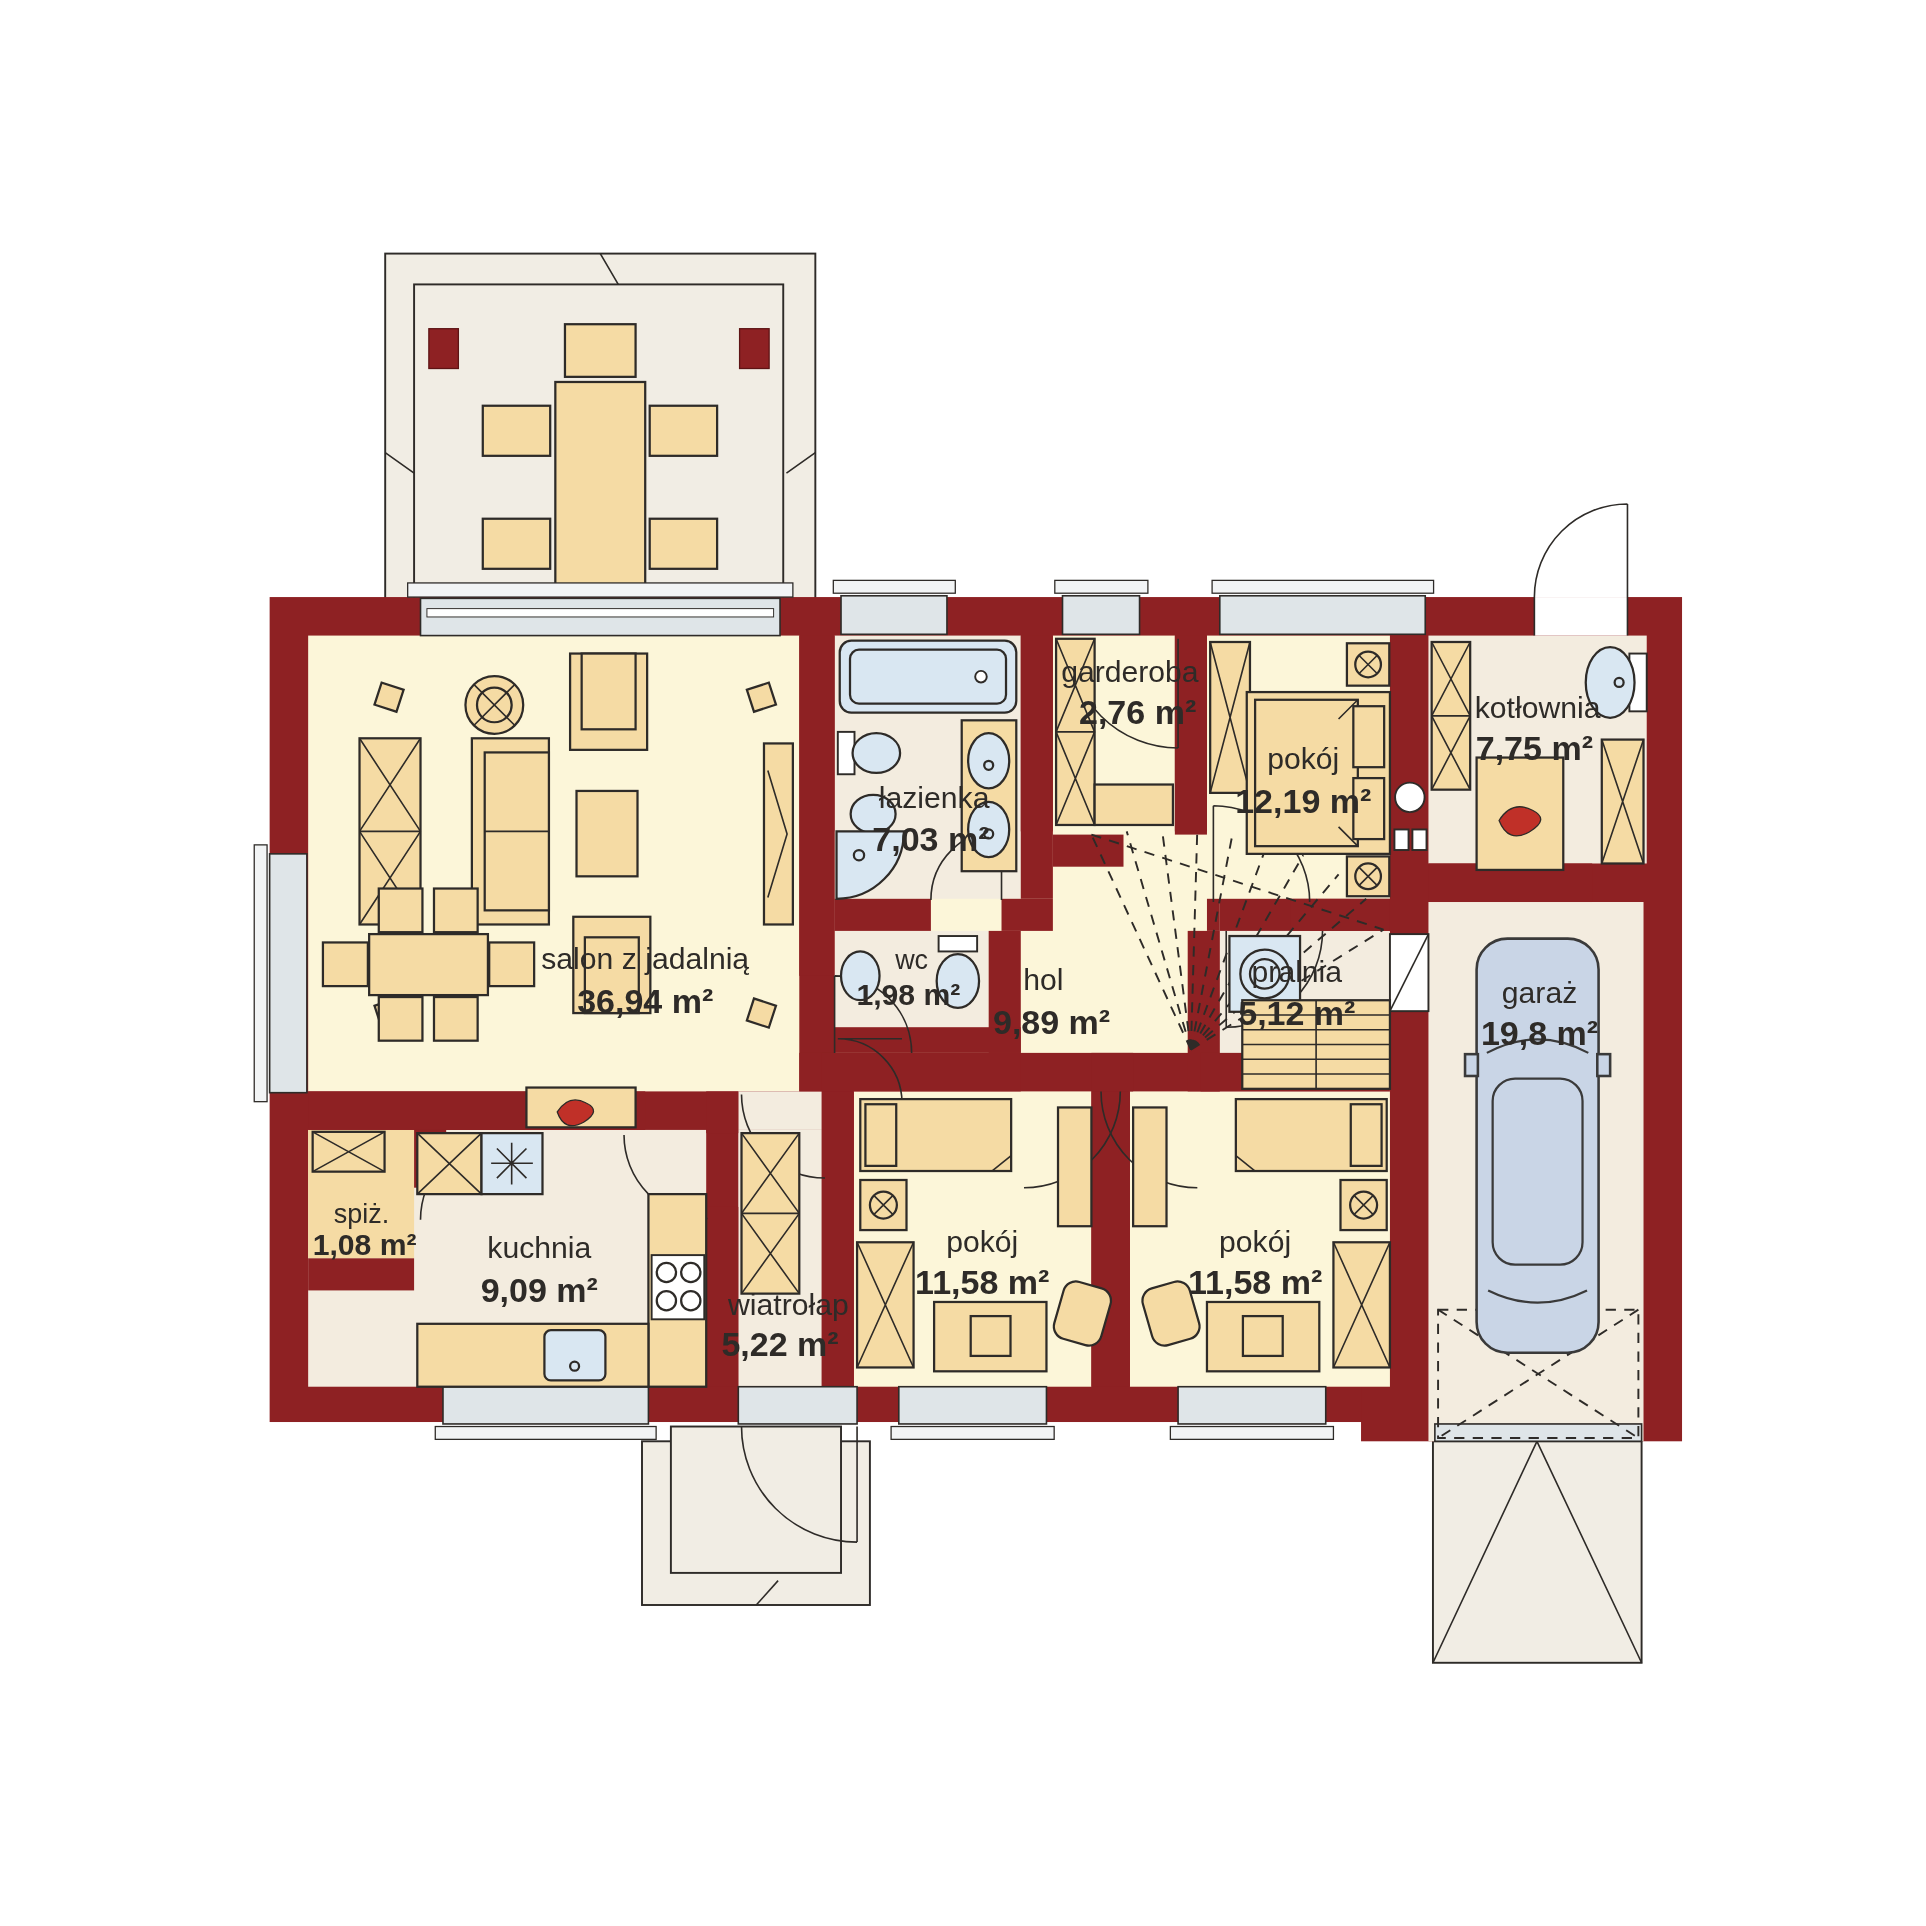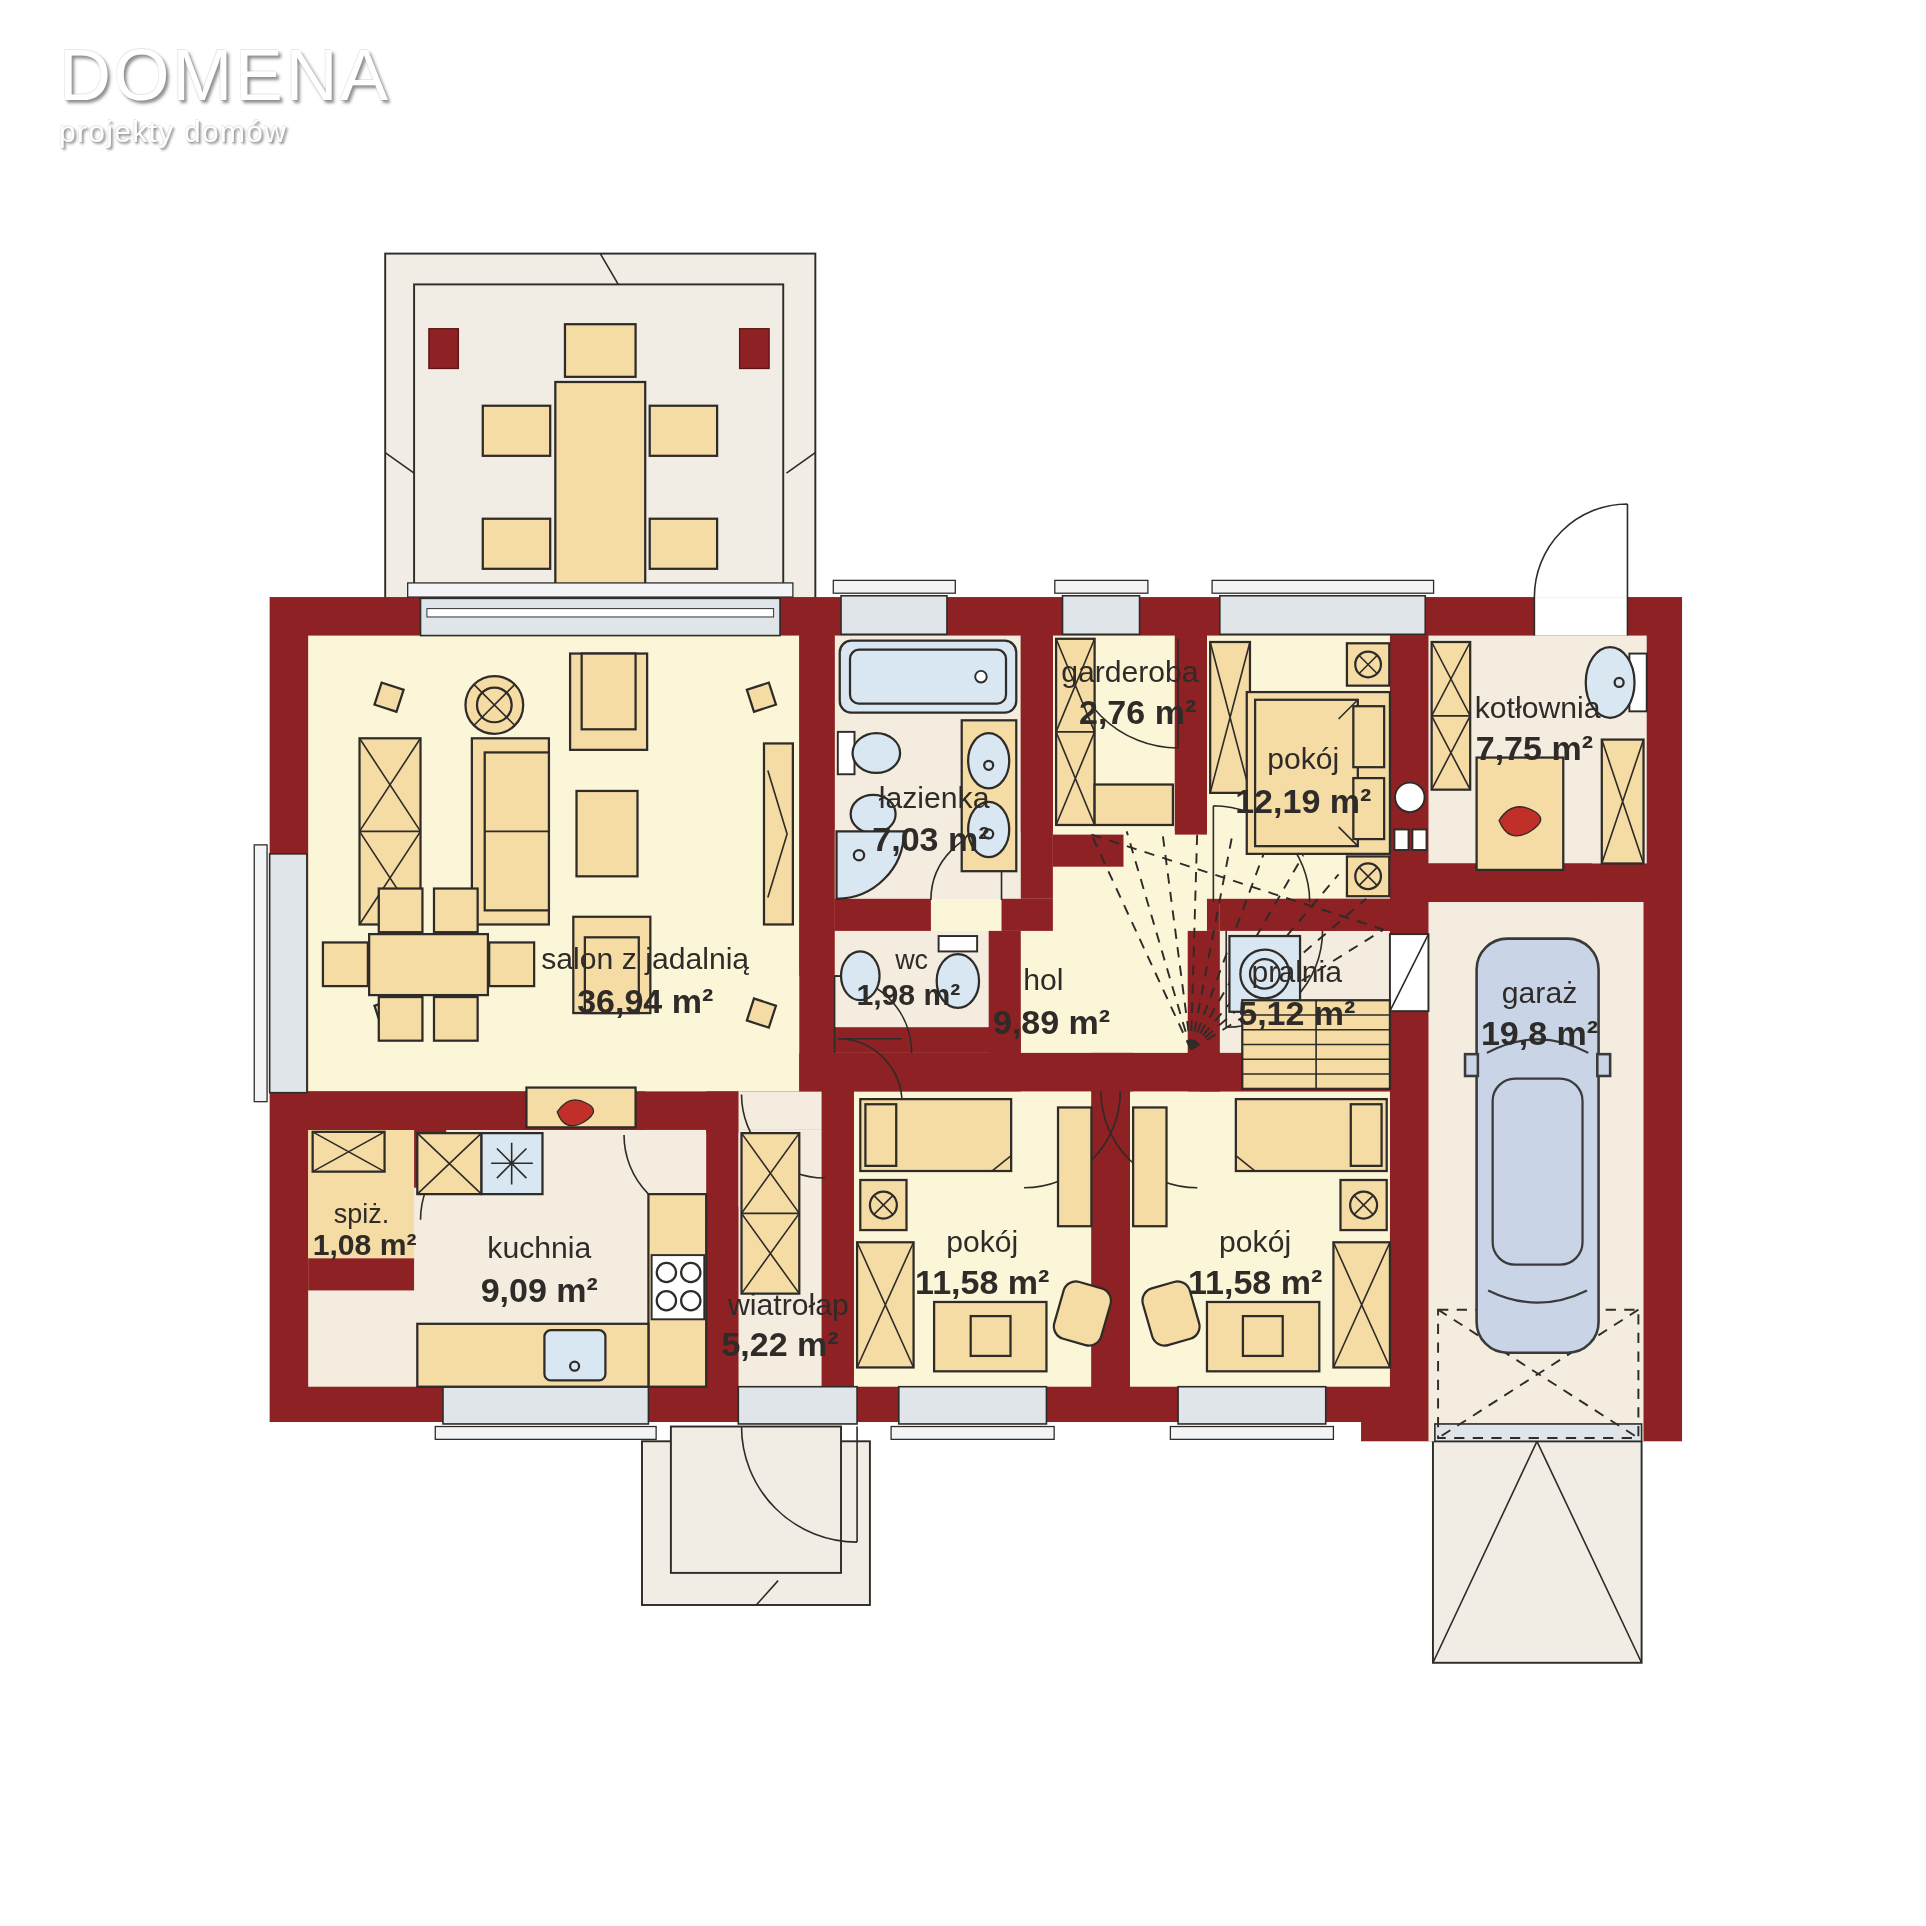--- a/index.html
+++ b/index.html
@@ -37,24 +37,20 @@
   .rarea{font-size:53px;font-weight:bold;}
   .rname-s{font-size:42px;}
   .rarea-s{font-size:47px;font-weight:bold;}
   .tmid{text-anchor:middle;}
 </style>
 </head>
 <body>
 
 <div class="canvas">
 
-  <div class="logo">
-    <div class="title">DOMENA</div>
-    <div class="subtitle">projekty domów</div>
-  </div>
 
   <svg width="1926" height="1926" viewBox="0 0 3000 3000">
 
     <g>
       <rect class="ter" x="600" y="395" width="670" height="600"></rect>
       <rect class="ter" x="645" y="443" width="575" height="552"></rect>
       <path class="lnthin" d="M 935 395 L 963 443 M 600 705 L 645 737 M 1270 705 L 1225 737"></path>
       <rect class="post" x="668" y="512" width="46" height="62"></rect>
       <rect class="post" x="1152" y="512" width="46" height="62"></rect>
 

